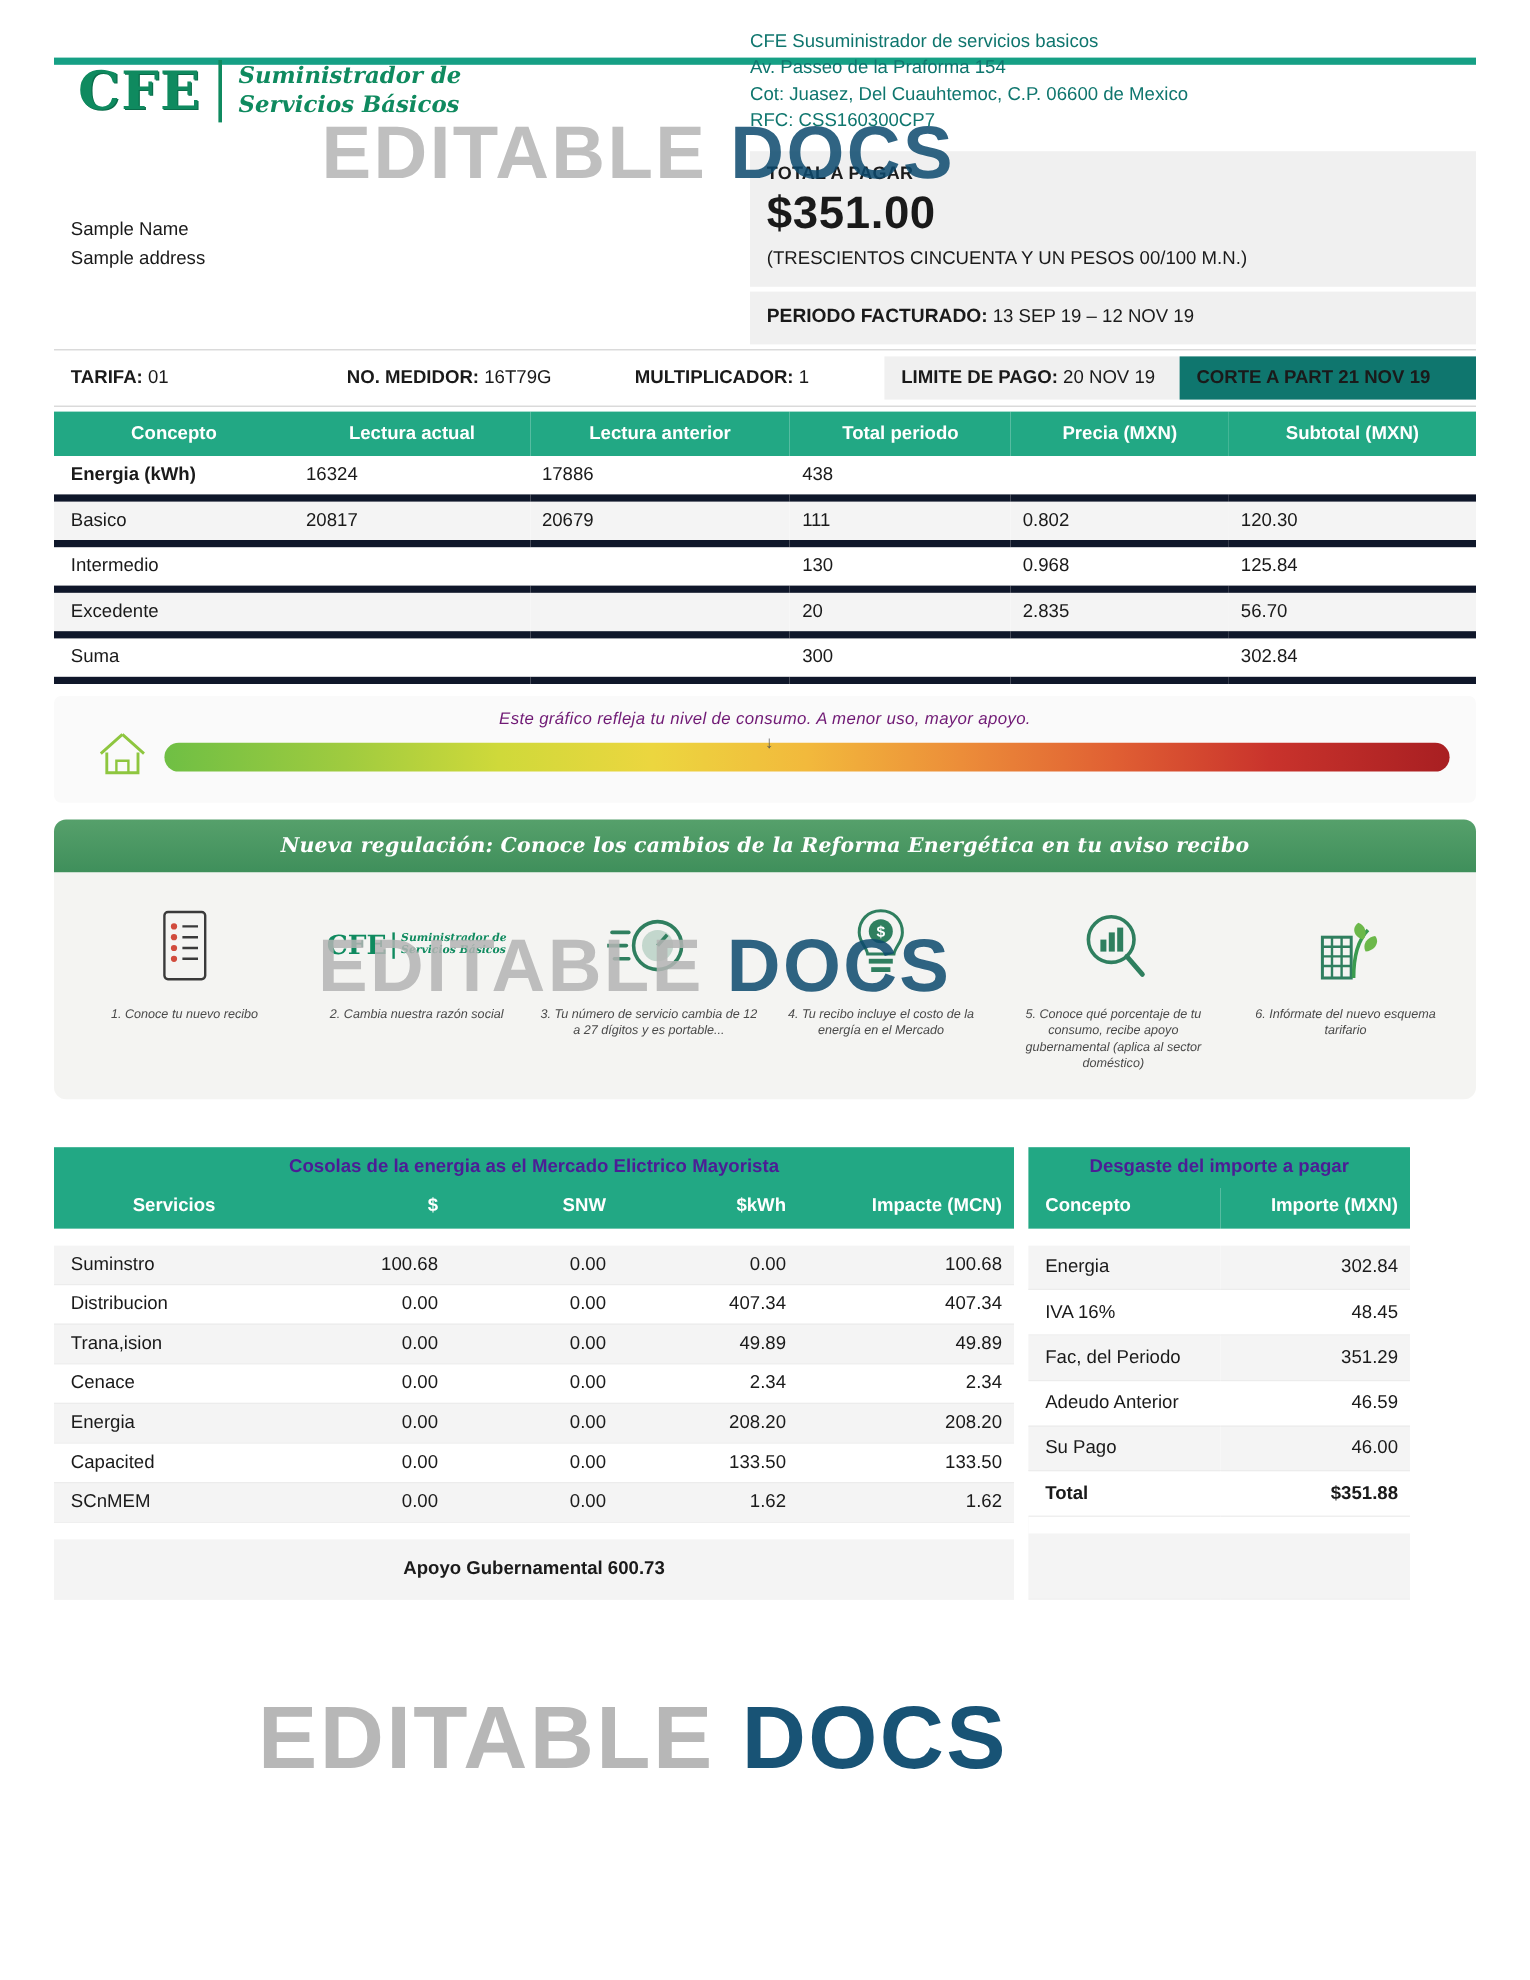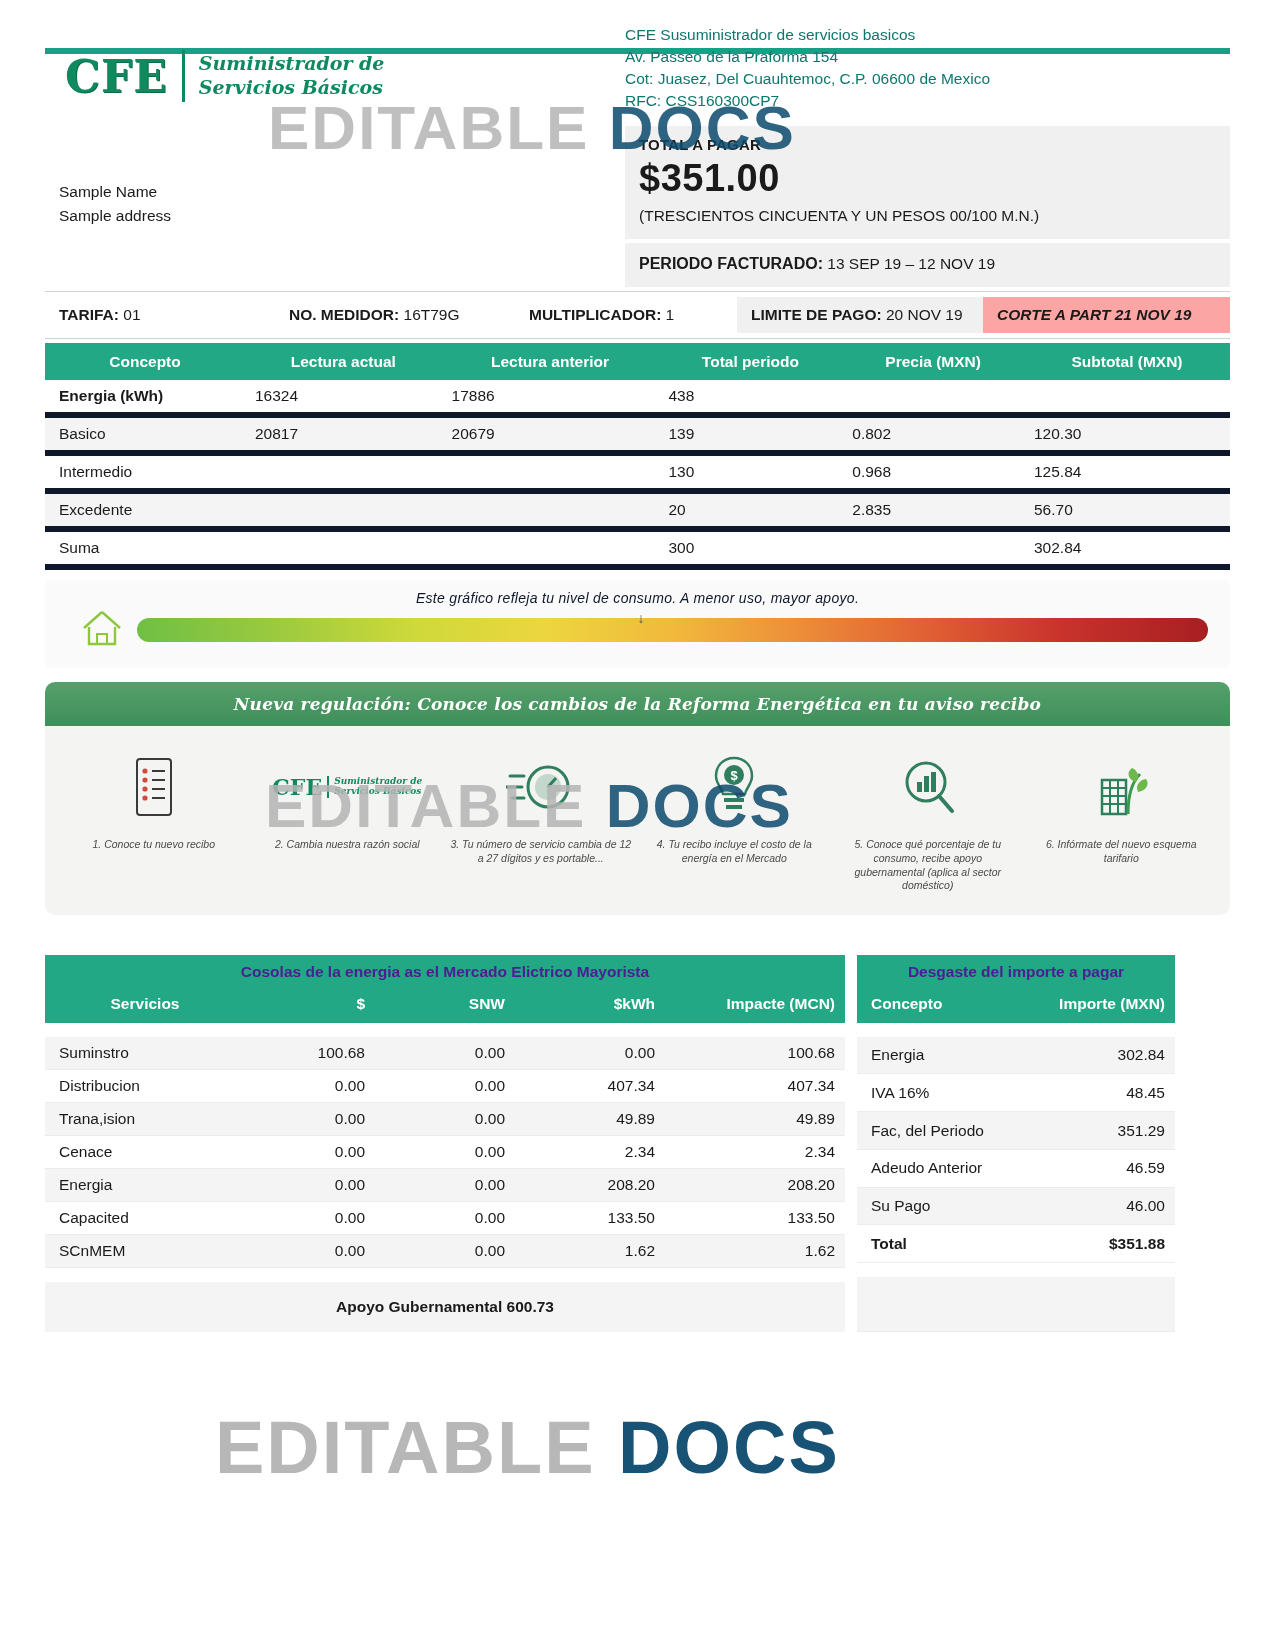--- a/index.html
+++ b/index.html
@@ -132,21 +132,21 @@
     align-items: center;
   }
   .tarifa-cell {
     padding: 8px 10px 8px 14px;
     line-height: 1.3;
   }
   .tc1 { width: 230px; }
   .tc2 { width: 240px; }
   .tc3 { width: 222px; }
   .tc4 { width: 246px; background: #f0f0f0; height: 100%; display:flex; align-items:center;}
-  .tc5 { flex: 1; background: #fca5a5; height: 100%; display:flex; align-items:center;font-style:italic;}
+  .tc5 { flex: 1; background: #0f766e; height: 100%; display:flex; align-items:center;}
 
   
   .ctable {
     width: 1185px;
     border-collapse: collapse;
     margin-top: 4px;
     font-size: 15.5px;
   }
   .ctable thead th {
     background: #22a884;
@@ -172,21 +172,21 @@
     width: 1185px;
     margin-top: 10px;
     background: #fafafa;
     border-radius: 6px;
     padding: 10px 22px 16px 22px;
     position: relative;
   }
   .gauge-caption {
     text-align: center;
     font-size: 14px;
-    color: #0f172a;
+    color: #701a75;
     font-style: italic;
     letter-spacing: .3px;
     margin-bottom: 2px;
   }
   .gauge-row { display: flex; align-items: center; }
   .house-icon { width: 70px; text-align: center; color: #7fbf4d; }
   .gauge-bar {
     flex: 1;
     height: 24px;
     border-radius: 12px;
@@ -394,21 +394,21 @@
         <td class="c-num">16324</td>
         <td class="c-num">17886</td>
         <td class="c-num">438</td>
         <td class="c-right"></td>
         <td class="c-right"></td>
       </tr>
       <tr>
         <td class="c-concepto">Basico</td>
         <td class="c-num">20817</td>
         <td class="c-num">20679</td>
-        <td class="c-num">139</td>
+        <td class="c-num">111</td>
         <td class="c-right">0.802</td>
         <td class="c-right">120.30</td>
       </tr>
       <tr>
         <td class="c-concepto">Intermedio</td>
         <td class="c-num"></td>
         <td class="c-num"></td>
         <td class="c-num">130</td>
         <td class="c-right">0.968</td>
         <td class="c-right">125.84</td>

